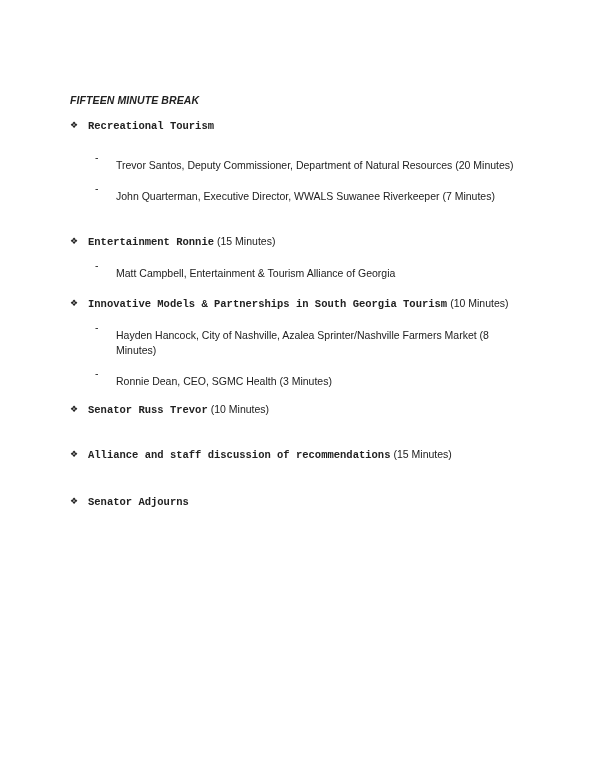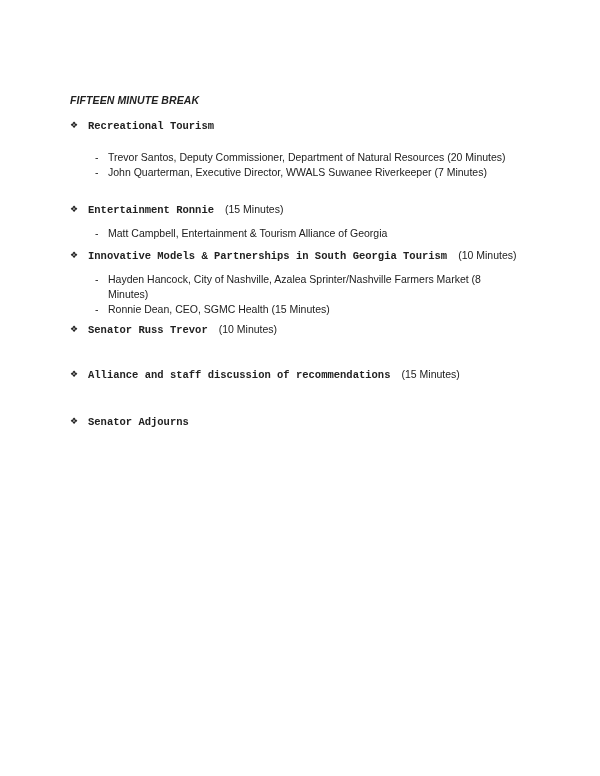--- a/index.html
+++ b/index.html
@@ -38,31 +38,31 @@
   .title {
     margin: 0;
     line-height: 15px;
     flex: 1;
   }
   .title .bold {
     font-weight: bold;
     font-family: Liberation Mono, monospace;
   }
   .title .dur {
-    margin-left: 11px;
+    margin-left: 3px;
   }
   .sub {
     margin-left: 25px;
   }
   .dash {
     flex: 0 0 13px;
     line-height: 15px;
   }
   .speaker {
-    margin: 0;
+    margin: 8px;
     line-height: 15px;
     flex: 1;
     max-width: 414px;
   }
   .mt10 { margin-top: 10px; }
   .mt16 { margin-top: 16px; }
   .mt22 { margin-top: 22px; }
   .mt8  { margin-top: 8px; }
   .mt7  { margin-top: 7px; }
   .mt5  { margin-top: 5px; }
@@ -106,21 +106,21 @@
     <span class="bullet">❖</span>
     <p class="title"><span class="bold">Innovative Models &amp; Partnerships in South Georgia Tourism</span><span class="dur">(10 Minutes)</span></p>
   </div>
   <div class="mt8">
     <div class="row sub">
       <span class="dash">-</span>
       <p class="speaker">Hayden Hancock, City of Nashville, Azalea Sprinter/Nashville Farmers Market (8 Minutes)</p>
     </div>
     <div class="row sub">
       <span class="dash">-</span>
-      <p class="speaker">Ronnie Dean, CEO, SGMC Health (15 Minutes)</p>
+      <p class="speaker">Ronnie Dean, CEO, SGMC Health (3 Minutes)</p>
     </div>
   </div>
 
   <div class="row mt5">
     <span class="bullet">❖</span>
     <p class="title"><span class="bold">Senator Russ Trevor</span><span class="dur">(10 Minutes)</span></p>
   </div>
 
   <div class="row mt29">
     <span class="bullet">❖</span>

